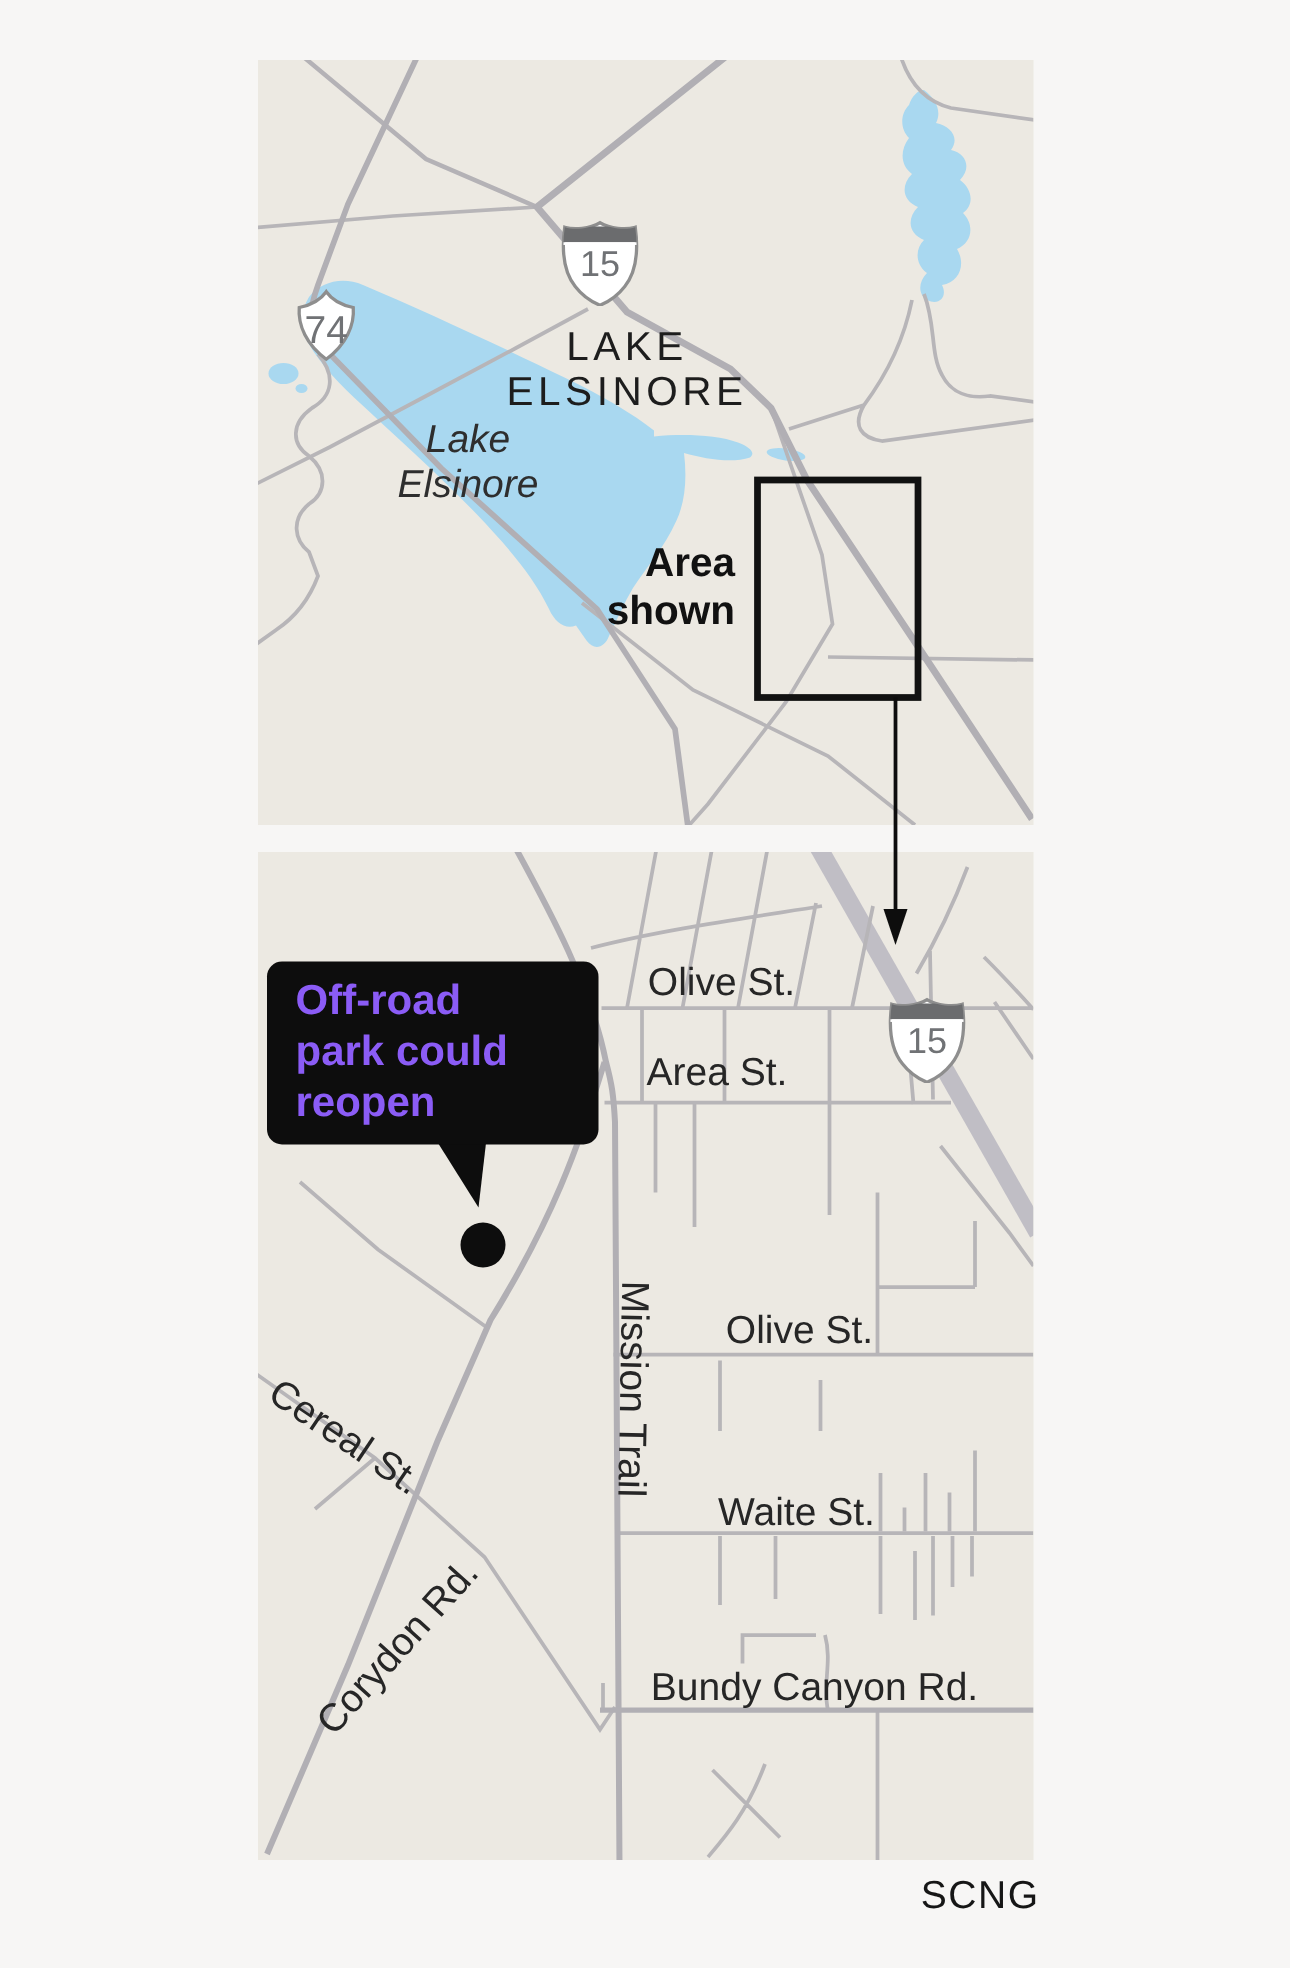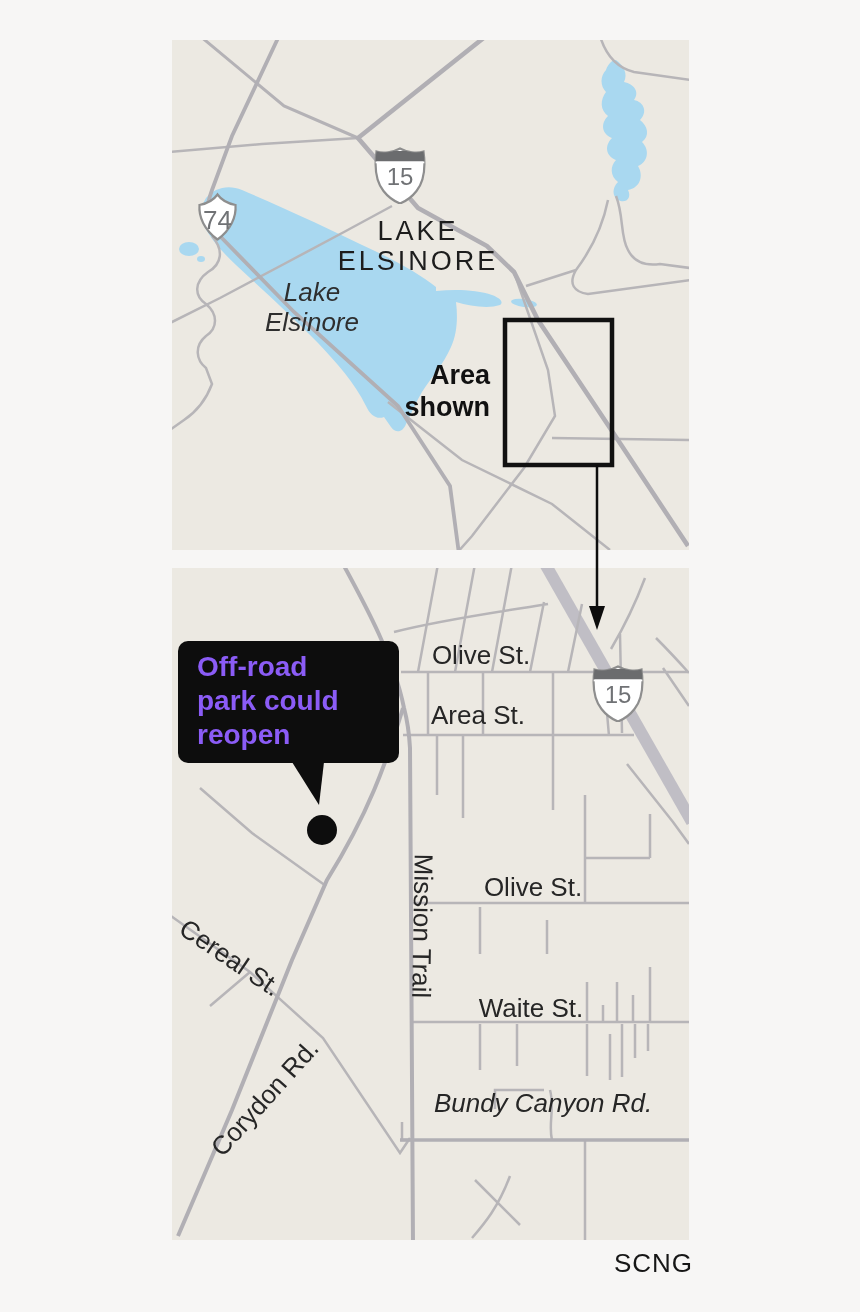--- a/index.html
+++ b/index.html
@@ -150,21 +150,21 @@
     <div class="callout">
       <div>Off-road</div>
       <div>park could</div>
       <div>reopen</div>
     </div>
 
     <div class="blabel" style="left:309px;top:87px;">Olive St.</div>
     <div class="blabel" style="left:306px;top:147px;">Area St.</div>
     <div class="blabel" style="left:361px;top:319px;">Olive St.</div>
     <div class="blabel" style="left:359px;top:440px;">Waite St.</div>
-    <div class="blabel" style="left:371px;top:535px;font-style:italic;">Bundy Canyon Rd.</div>
+    <div class="blabel" style="left:371px;top:557px;">Bundy Canyon Rd.</div>
     <div class="blabel rot-mission" style="left:250px;top:358px;">Mission Trail</div>
     <div class="blabel rot-cereal" style="left:58px;top:390px;">Cereal St.</div>
     <div class="blabel rot-corydon" style="left:93px;top:530px;">Corydon Rd.</div>
 
     <div class="shield i15" style="left:419px;top:96px;width:54px;height:58px;">
       <svg width="54" height="58" viewBox="0 0 54 58">
         <defs>
             <clipPath id="clipB">
           <path d="M27,2.5 C34,6.5 44,7.5 50.5,5.5 C52.5,20 51.5,35 43.5,45 C38.5,51.5 32,55.5 27,57.5
                    C22,55.5 15.5,51.5 10.5,45 C2.5,35 1.5,20 3.5,5.5 C10,7.5 20,6.5 27,2.5 Z"></path>

